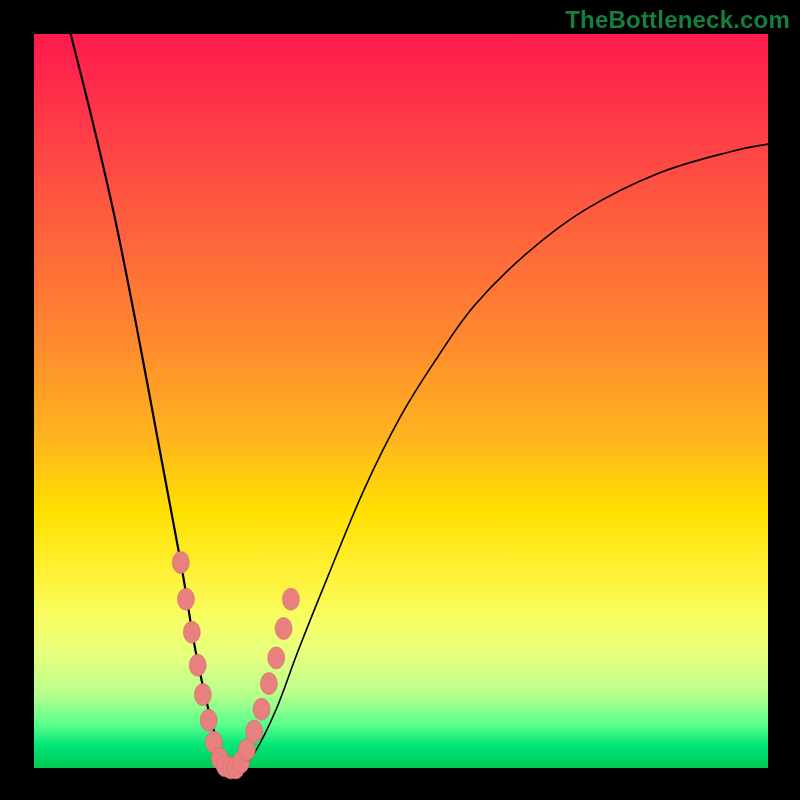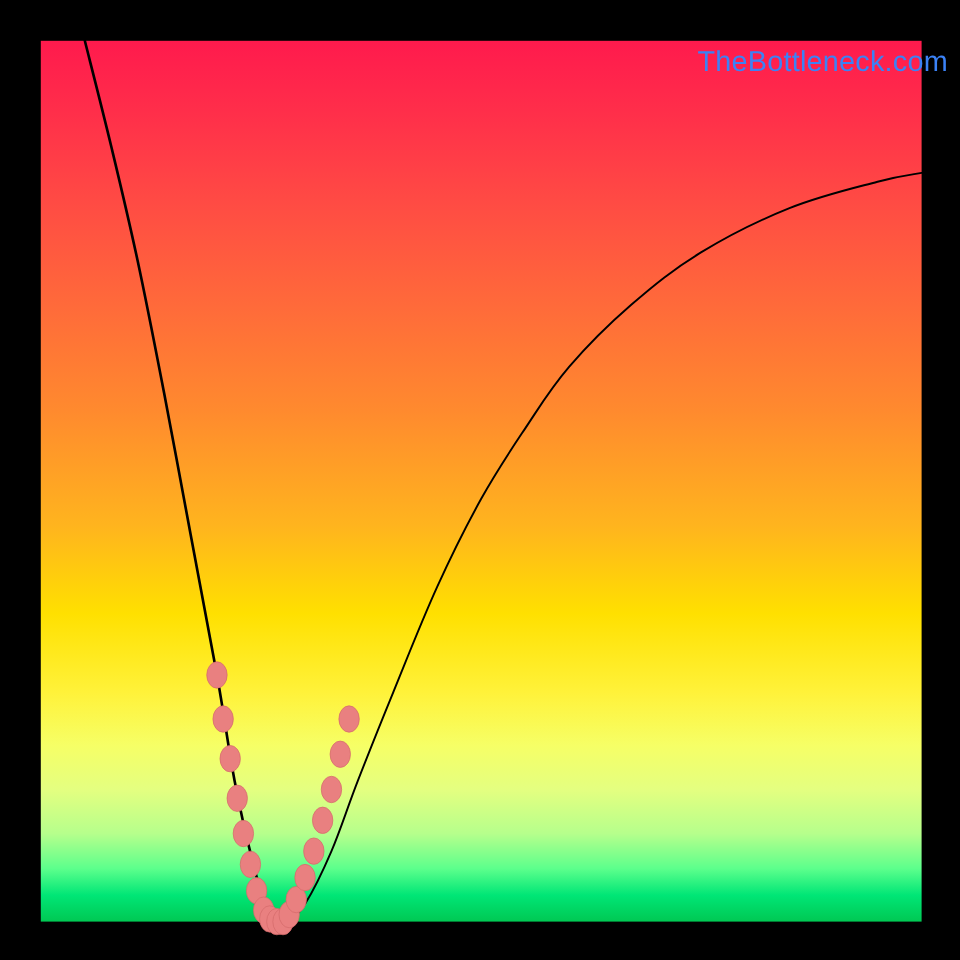--- a/index.html
+++ b/index.html
@@ -38,26 +38,25 @@
       #b6ff8c 90%,
       #5cff8c 94%,
       #00e676 97%,
       #00c853 100%
     );
   }
   .watermark {
     position: absolute;
     top: 6px;
     right: 10px;
-    color: #3b82f6;
+    color: #15803d;
     font-size: 24px;
-    font-weight: 400;
+    font-weight: 700;
     letter-spacing: 0.2px;
     user-select: none;
-    margin-top: 32px;
   }
   svg.curve {
     position: absolute;
     left: 0;
     top: 0;
     width: 734px;
     height: 734px;
     overflow: visible;
   }
   .branch {

